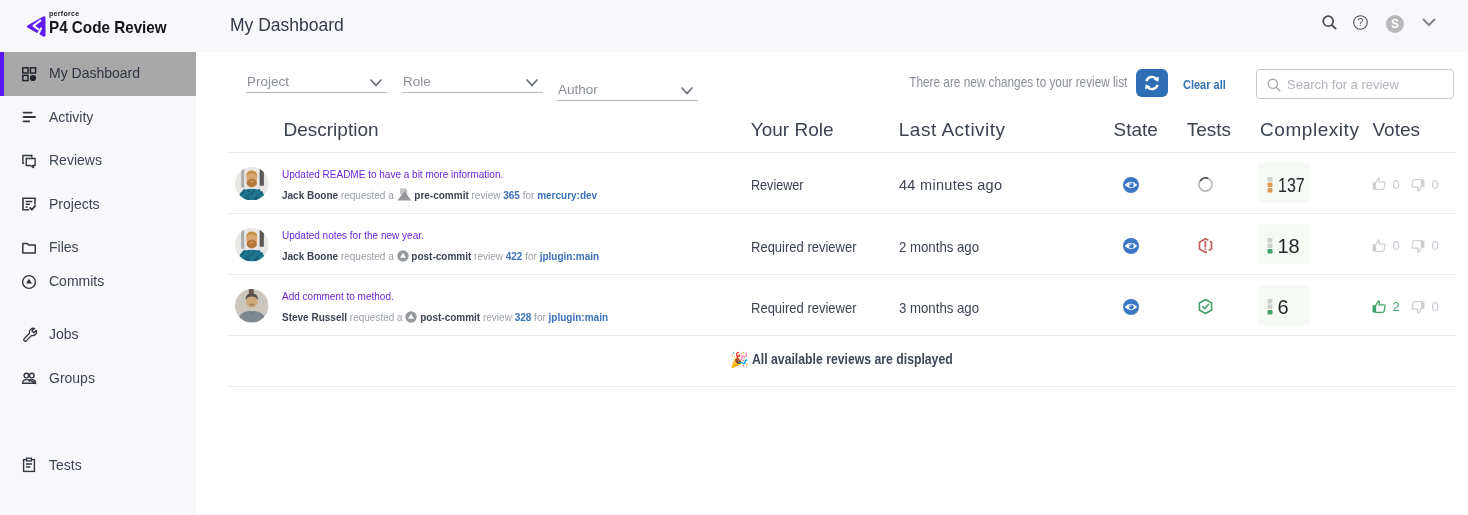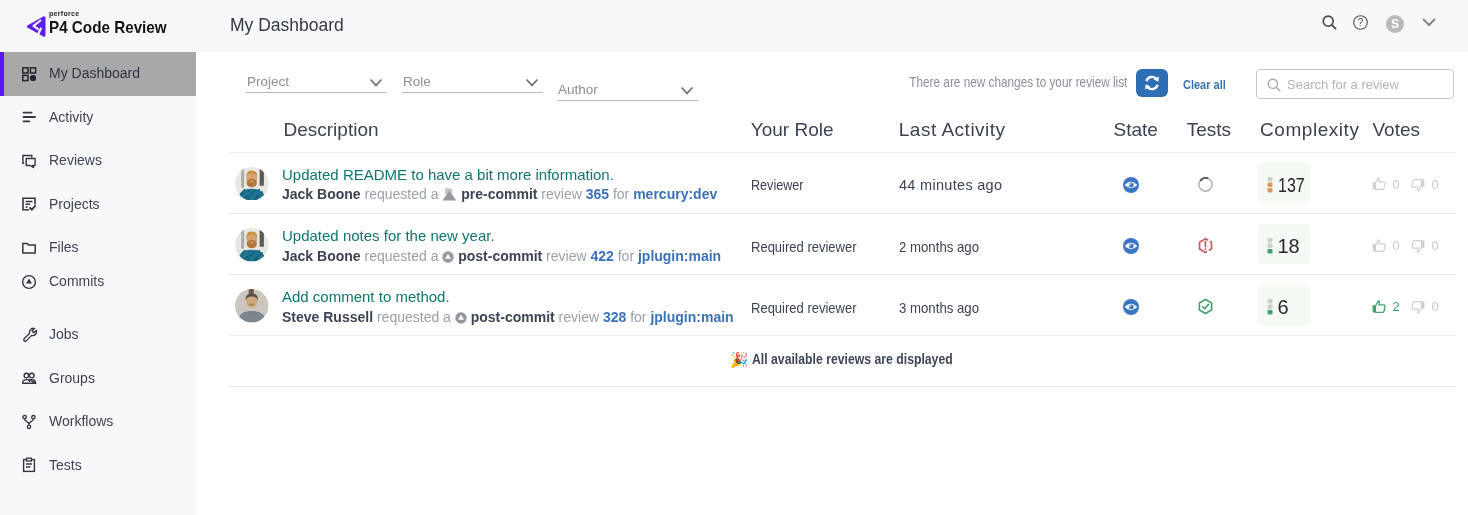--- a/index.html
+++ b/index.html
@@ -35,22 +35,22 @@
 #refreshbtn { left:1136px; top:69px; width:32px; height:27.5px; background:#2d6eb5; border-radius:6px; }
 #clearall { left:1182.5px; top:76.7px; font-size:13px; font-weight:bold; line-height:15px; color:#3572b5; transform:scaleX(0.845); transform-origin:left center; }
 #searchbox { left:1256px; top:68.5px; width:198px; height:30px; border:1px solid #c7c7cd; border-radius:4px; background:#fff; }
 #searchbox .ph { position:absolute; left:30px; top:7px; font-size:13px; color:#b2b2ba; }
 
 
 .hdr { top:122px; font-size:19px; line-height:15px; color:#3b4250; }
 .row { left:228px; width:1228px; height:61px; border-bottom:1px solid #ededf0; }
 #hdrline { left:228px; top:152px; width:1228px; height:1px; background:#ededf0; }
 .avatar { position:absolute; left:7px; top:14px; width:33.5px; height:33.5px; }
-.rtitle { position:absolute; left:54px; top:14px; font-size:15px; line-height:15px; color:#0f766e; white-space:nowrap; }
-.rsub { position:absolute; left:54px; top:35.5px; font-size:14px; line-height:13px; color:#9aa0a8; white-space:nowrap; }
+.rtitle { position:absolute; left:54px; top:14px; font-size:10px; line-height:15px; color:#6d28d9; white-space:nowrap; }
+.rsub { position:absolute; left:54px; top:35.5px; font-size:10px; line-height:13px; color:#9aa0a8; white-space:nowrap; }
 .rsub b { color:#3c4453; }
 .rsub .blue { color:#3a72ba; font-weight:bold; }
 .rsub svg { vertical-align:-2px; }
 .role { position:absolute; left:523px; top:24.9px; font-size:14.5px; line-height:16px; color:#3c4453; transform-origin:left center; }
 .lastact { position:absolute; left:671px; top:24.9px; font-size:14.5px; line-height:16px; color:#3c4453; transform-origin:left center; }
 .r1 .lastact { letter-spacing:0.3px; }
 .state { position:absolute; left:895px; top:24px; }
 .ctint { position:absolute; left:1030px; top:10px; width:52px; height:40px; background:#f6faf5; border-radius:3px; }
 .cnum { position:absolute; left:1049.5px; top:22px; font-size:20px; line-height:20px; color:#26282c; }
 .vup { position:absolute; left:1144px; top:24.5px; }
@@ -142,29 +142,20 @@
       </svg>
       <div class="mtxt">Jobs</div>
     </div>
     <div class="mitem" style="top:304.5px">
       <svg class="mico" viewBox="0 0 16 16">
         <circle cx="5.4" cy="5.6" r="2.3" fill="none" stroke="#33363f" stroke-width="1.4"></circle>
         <circle cx="10.8" cy="5.6" r="2.3" fill="none" stroke="#33363f" stroke-width="1.4"></circle>
         <path d="M1.6 13.2 C1.6 10.8 3.2 9.6 5.4 9.6 C7.6 9.6 8.4 10.6 8.6 11.4 M8.6 9.8 C9.2 9.65 10 9.6 10.8 9.6 C13 9.6 14.6 10.8 14.6 13.2 Z M1.6 13.2 H14.6" fill="none" stroke="#33363f" stroke-width="1.4" stroke-linecap="round"></path>
       </svg>
       <div class="mtxt">Groups</div>
-    </div>
-    <div class="mitem" style="top:348px">
-      <svg class="mico" viewBox="0 0 16 16">
-        <circle cx="3.6" cy="3.2" r="1.7" fill="none" stroke="#33363f" stroke-width="1.3"></circle>
-        <circle cx="12.4" cy="3.2" r="1.7" fill="none" stroke="#33363f" stroke-width="1.3"></circle>
-        <circle cx="8" cy="12.8" r="1.7" fill="none" stroke="#33363f" stroke-width="1.3"></circle>
-        <path d="M3.6 5 C3.6 8 8 6.6 8 10.8 M12.4 5 C12.4 8 8 6.6 8 10.8" fill="none" stroke="#33363f" stroke-width="1.3"></path>
-      </svg>
-      <div class="mtxt">Workflows</div>
     </div>
     <div class="mitem" style="top:391.5px">
       <svg class="mico" viewBox="0 0 16 16">
         <rect x="2.6" y="2.6" width="10.8" height="11.8" fill="none" stroke="#33363f" stroke-width="1.4"></rect>
         <rect x="5.6" y="1.2" width="4.8" height="2.8" fill="#f8f8fb" stroke="#33363f" stroke-width="1.3"></rect>
         <path d="M5 7 H11 M5 10 H9.4" stroke="#33363f" stroke-width="1.3"></path>
       </svg>
       <div class="mtxt">Tests</div>
     </div>
   </div>

